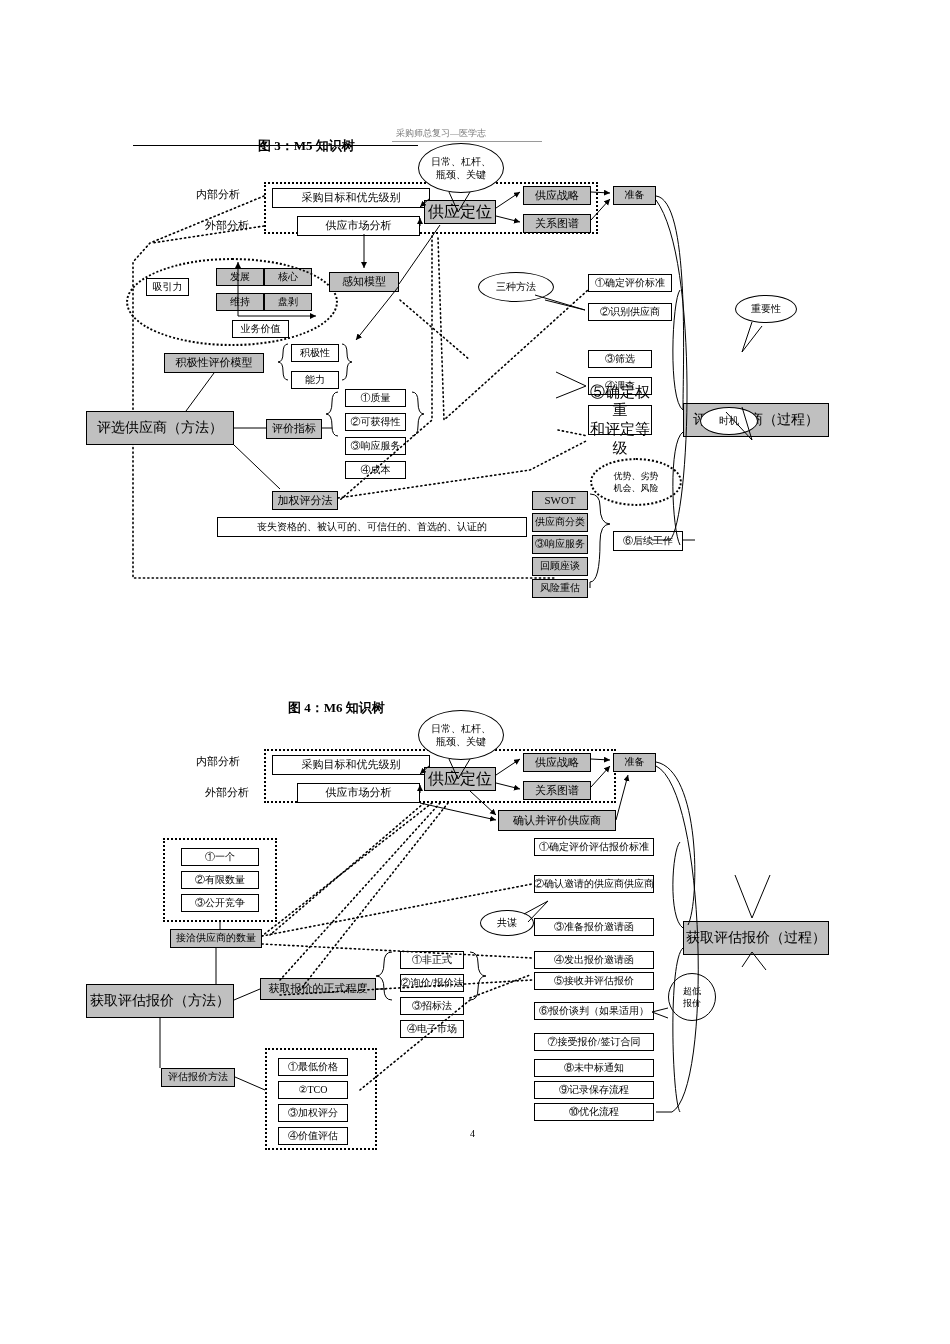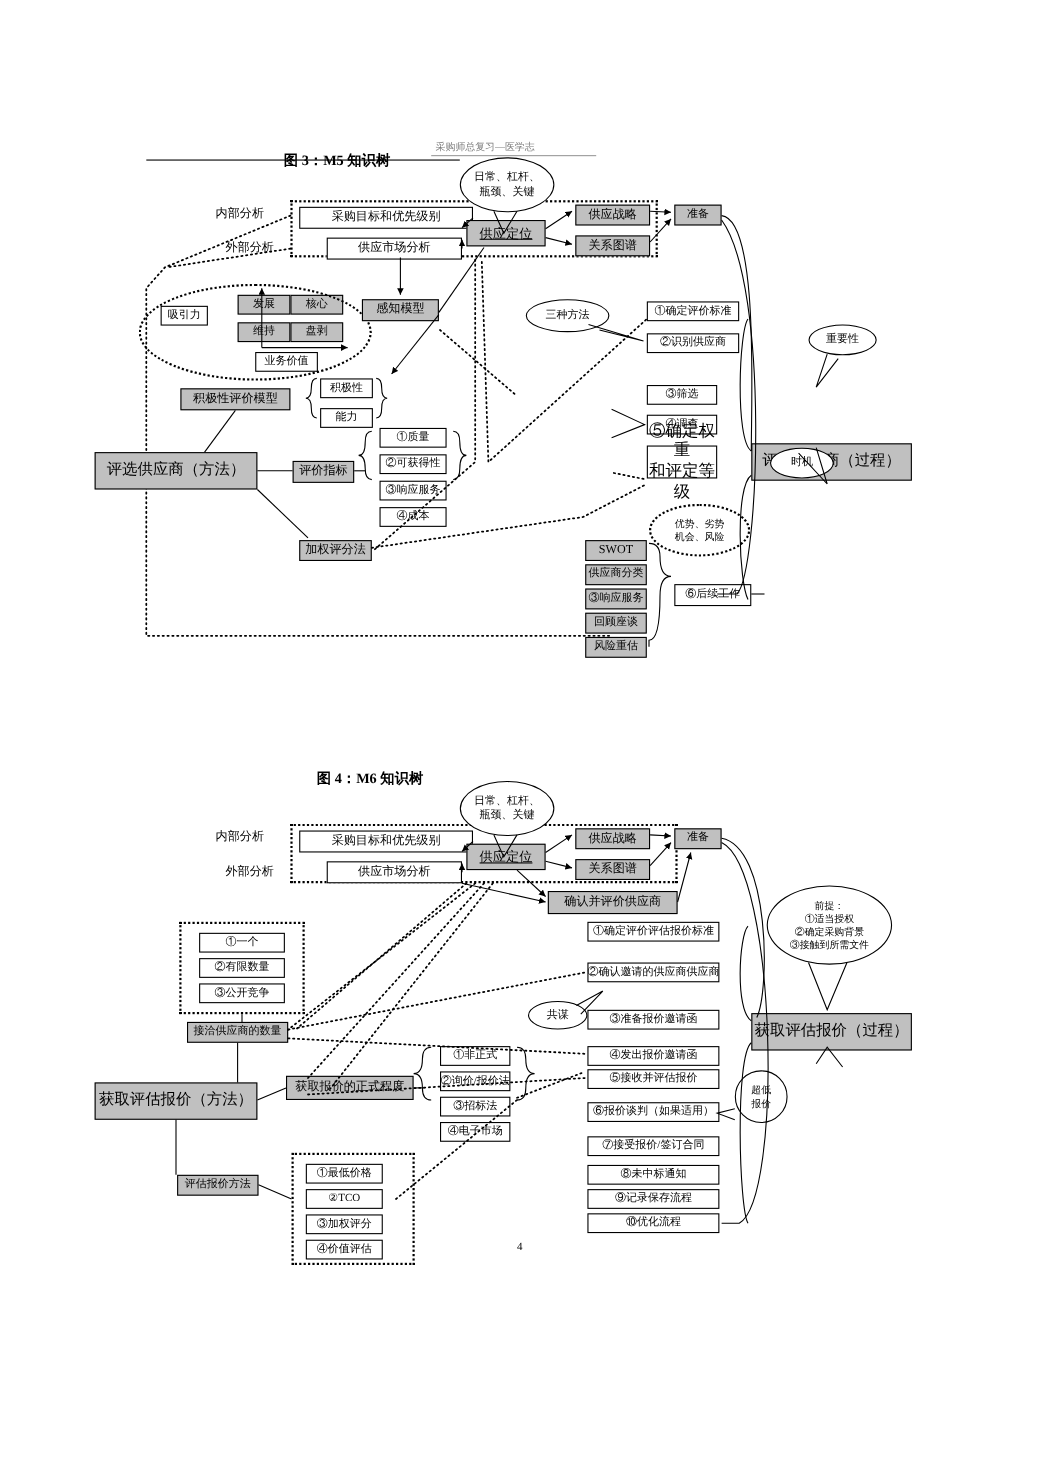--- a/index.html
+++ b/index.html
@@ -17,21 +17,21 @@
   
   .box {
     position: absolute; box-sizing: border-box;
     border: 1px solid #000; background: #fff;
     display: flex; align-items: center; justify-content: center;
     font-size: 11px; line-height: 1.05; text-align: center;
     white-space: nowrap;
   }
   .box.gray { background: #c0c0c0; }
   .box.big  { font-size: 14px; }
-  .box.mid  { font-size: 12px; text-decoration: underline; }
+  .box.mid  { font-size: 16px; }
   .box.sm   { font-size: 10px; }
   .box.tiny { font-size: 15px; }
 
   
   .lbl {
     position: absolute; font-size: 11px; white-space: nowrap;
     line-height: 1.15;
   }
 
   
@@ -126,20 +126,21 @@
 
   <div class="box gray big" style="left:86px; top:411px; width:148px; height:34px;">评选供应商（方法）</div>
   <div class="box gray" style="left:266px; top:419px; width:56px; height:20px;">评价指标</div>
 
   <div class="box sm" style="left:345px; top:389px; width:61px; height:18px;">①质量</div>
   <div class="box sm" style="left:345px; top:413px; width:61px; height:18px;">②可获得性</div>
   <div class="box sm" style="left:345px; top:437px; width:61px; height:18px;">③响应服务</div>
   <div class="box sm" style="left:345px; top:461px; width:61px; height:18px;">④成本</div>
 
   <div class="box gray" style="left:272px; top:491px; width:66px; height:19px;">加权评分法</div>
+  <div class="box sm" style="left:217px; top:517px; width:310px; height:20px;">丧失资格的、被认可的、可信任的、首选的、认证的</div>
 
   <div class="box sm" style="left:588px; top:274px; width:84px; height:18px;">①确定评价标准</div>
   <div class="box sm" style="left:588px; top:303px; width:84px; height:18px;">②识别供应商</div>
   <div class="box sm" style="left:588px; top:350px; width:64px; height:18px;">③筛选</div>
   <div class="box sm" style="left:588px; top:377px; width:64px; height:18px;">④调查</div>
   <div class="box tiny" style="left:588px; top:405px; width:64px; height:30px; line-height:1.25;">
     <span style="white-space:pre-line;">⑤确定权重
 和评定等级</span>
   </div>
   <div class="box sm" style="left:613px; top:531px; width:70px; height:20px;">⑥后续工作</div>
@@ -268,26 +269,20 @@
   <div class="box sm" style="left:534px; top:951px; width:120px; height:18px;">④发出报价邀请函</div>
   <div class="box sm" style="left:534px; top:972px; width:120px; height:18px;">⑤接收并评估报价</div>
   <div class="box sm" style="left:534px; top:1002px; width:120px; height:18px;">⑥报价谈判（如果适用）</div>
   <div class="box sm" style="left:534px; top:1033px; width:120px; height:18px;">⑦接受报价/签订合同</div>
   <div class="box sm" style="left:534px; top:1059px; width:120px; height:18px;">⑧未中标通知</div>
   <div class="box sm" style="left:534px; top:1081px; width:120px; height:18px;">⑨记录保存流程</div>
   <div class="box sm" style="left:534px; top:1103px; width:120px; height:18px;">⑩优化流程</div>
 
   <div class="box gray big" style="left:683px; top:921px; width:146px; height:34px;">获取评估报价（过程）</div>
 
-  <div class="ellipse sm" style="left:697px; top:805px; width:114px; height:72px;">
-    <span style="white-space:pre-line;">前提：
-①适当授权
-②确定采购背景
-③接触到所需文件</span>
-  </div>
   <div class="ellipse" style="left:480px; top:910px; width:54px; height:26px;">共谋</div>
   <div class="ellipse sm" style="left:668px; top:973px; width:48px; height:48px;">
     <span style="white-space:pre-line;">超低
 报价</span>
   </div>
 
   <svg class="layer">
     <path class="pn" d="M430,765 L420,774" marker-end="url(#ah)"></path>
     <path class="pn" d="M420,793 L420,785" marker-end="url(#ah)"></path>
     <path class="pn" d="M496,775 L520,759" marker-end="url(#ah)"></path>

